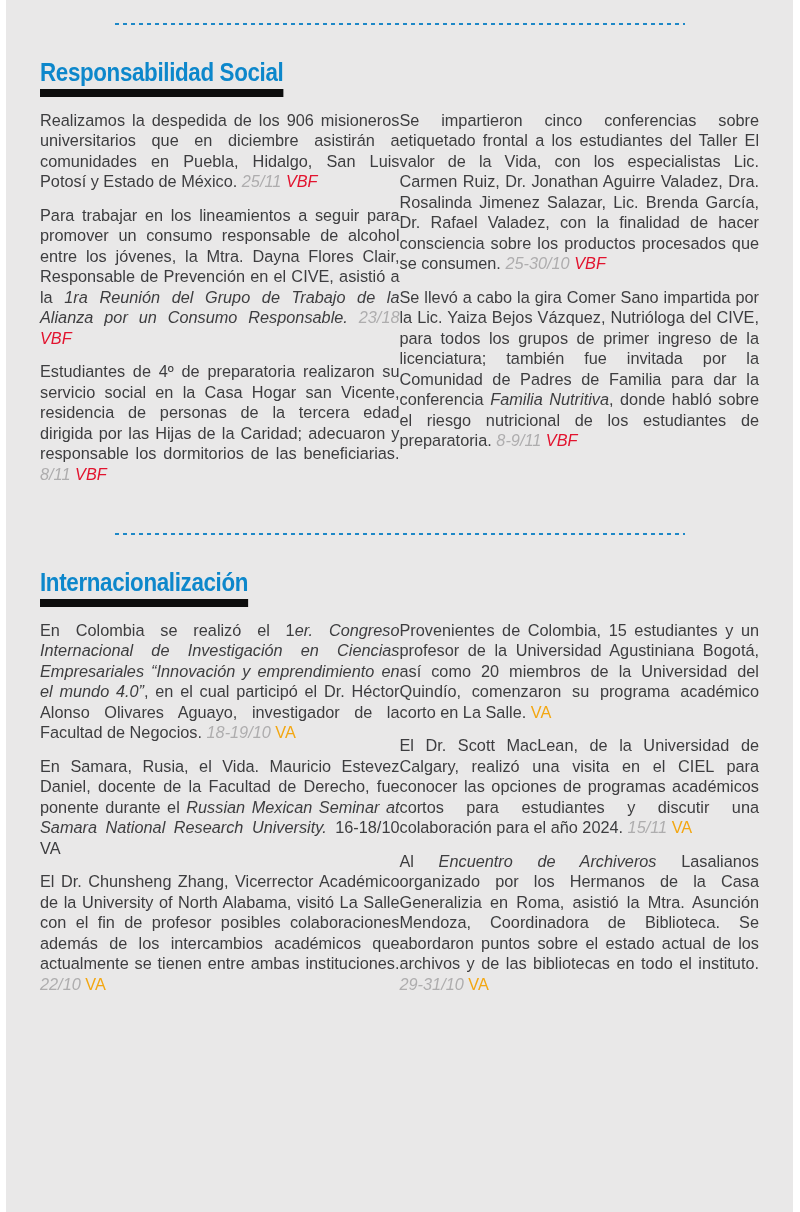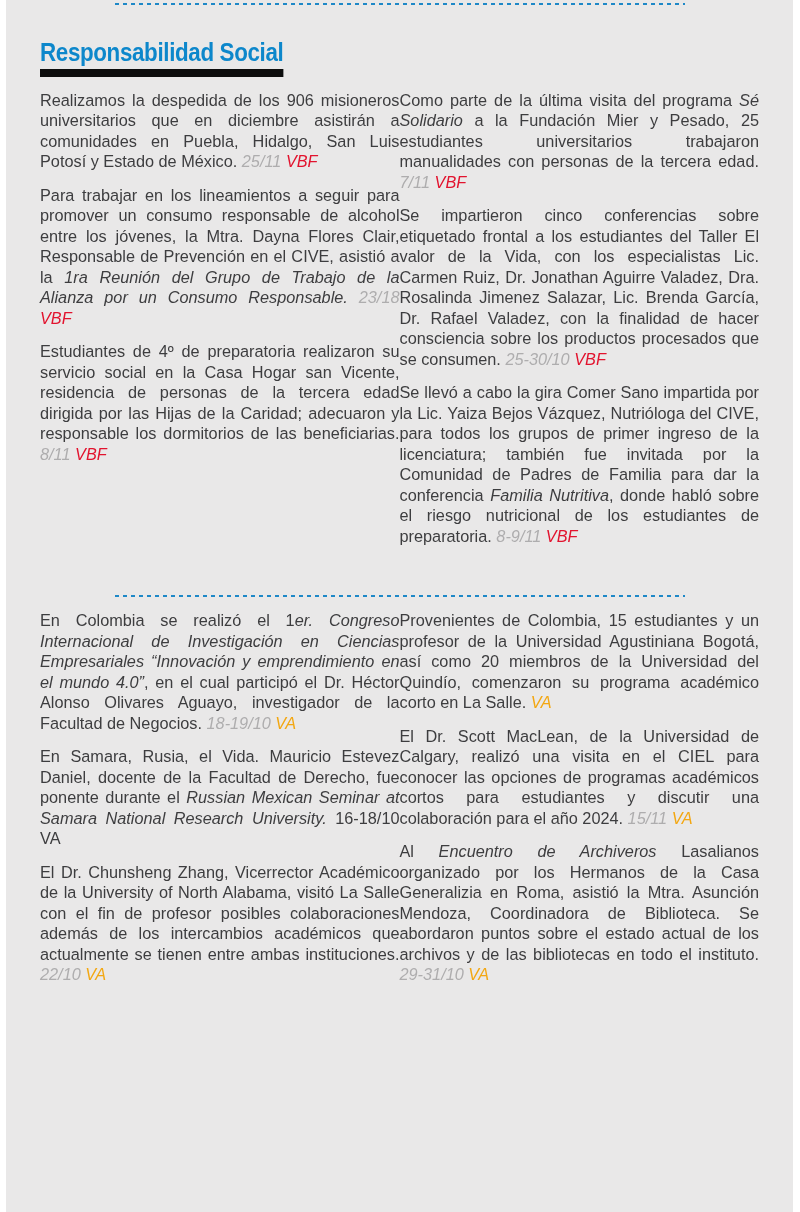--- a/index.html
+++ b/index.html
@@ -17,21 +17,21 @@
     width:800px;height:1212px;
     background:#ffffff;
     font-family:"Liberation Sans", sans-serif;
     overflow:hidden;
     position:relative;
   }
   .page{
     position:absolute;
     left:6px;right:7px;top:0;bottom:0;
     background:var(--bg);
-    padding-top:3px;
+    padding-top:23px;
   }
   .dashed-divider{
     width:570px;
     height:2px;
     margin:0 auto;
     background:repeating-linear-gradient(90deg, #1e88c7 0 4px, transparent 4px 8px);
   }
   .heading-row{
     margin:34px 0 0 34px;
   }
@@ -63,21 +63,21 @@
     font-size:16.3px;
     line-height:20.5px;
     color:var(--ink);
     text-align:justify;
     hyphens:none;
   }
   .run-n{font-style:normal;}
   .run-i{font-style:italic;}
   .run-d{font-style:italic;color:var(--date);}
   .run-r{font-style:italic;color:var(--red);}
-  .run-a{font-style:italic;color:var(--amber);}
+  .run-a{color:var(--amber);}
   .mid-divider{
     margin-top:36px;
   }
 </style>
 </head>
 <body>
 
 <div class="page">
 
   <div class="dashed-divider"></div>
@@ -89,30 +89,35 @@
         <div class="title-bar"></div>
       </div>
     </div>
     <div class="columns">
       <div class="col">
           <p><span class="run-n">Realizamos la despedida de los 906 misioneros universitarios que en diciembre asistirán a comunidades en Puebla, Hidalgo, San Luis Potosí y Estado de México. </span><span class="run-d">25/11 </span><span class="run-r">VBF</span></p>
           <p><span class="run-n">Para trabajar en los lineamientos a seguir para promover un consumo responsable de alcohol entre los jóvenes, la Mtra. Dayna Flores Clair, Responsable de Prevención en el CIVE, asistió a la </span><span class="run-i">1ra Reunión del Grupo de Trabajo de la Alianza por un Consumo Responsable. </span><span class="run-d">23/18 </span><span class="run-r">VBF</span></p>
           <p><span class="run-n">Estudiantes de 4º de preparatoria realizaron su servicio social en la Casa Hogar san Vicente, residencia de personas de la tercera edad dirigida por las Hijas de la Caridad; adecuaron y responsable los dormitorios de las beneficiarias. </span><span class="run-d">8/11 </span><span class="run-r">VBF</span></p>
         </div>
       <div class="col">
-          <p><span class="run-n">Como parte de la última visita del programa </span><span class="run-i">Sé Solidario</span><span class="run-n"> a la Fundación Mier y Pesado, 25 estudiantes universitarios trabajaron manualidades con personas de la tercera edad. </span><span class="run-d">7/11 </span><span class="run-r">VBF</span></p>
           <p><span class="run-n">Se impartieron cinco conferencias sobre etiquetado frontal a los estudiantes del Taller El valor de la Vida, con los especialistas Lic. Carmen Ruiz, Dr. Jonathan Aguirre Valadez, Dra. Rosalinda Jimenez Salazar, Lic. Brenda García, Dr. Rafael Valadez, con la finalidad de hacer consciencia sobre los productos procesados que se consumen. </span><span class="run-d">25-30/10 </span><span class="run-r">VBF</span></p>
           <p><span class="run-n">Se llevó a cabo la gira Comer Sano impartida por la Lic. Yaiza Bejos Vázquez, Nutrióloga del CIVE, para todos los grupos de primer ingreso de la licenciatura; también fue invitada por la Comunidad de Padres de Familia para dar la conferencia </span><span class="run-i">Familia Nutritiva</span><span class="run-n">, donde habló sobre el riesgo nutricional de los estudiantes de preparatoria. </span><span class="run-d">8-9/11 </span><span class="run-r">VBF</span></p>
         </div>
     </div>
   </section>
 
   <div class="dashed-divider mid-divider"></div>
 
   <section>
+    <div class="heading-row">
+      <div class="heading-wrap">
+        <h2>Internacionalización</h2>
+        <div class="title-bar"></div>
+      </div>
+    </div>
     <div class="columns">
       <div class="col">
           <p><span class="run-n">En Colombia se realizó el 1</span><span class="run-i">er. Congreso Internacional de Investigación en Ciencias Empresariales “Innovación y emprendimiento en el mundo 4.0”</span><span class="run-n">, en el cual participó el Dr. Héctor Alonso Olivares Aguayo, investigador de la Facultad de Negocios. </span><span class="run-d">18-19/10 </span><span class="run-a">VA</span></p>
           <p><span class="run-n">En Samara, Rusia, el Vida. Mauricio Estevez Daniel, docente de la Facultad de Derecho, fue ponente durante el </span><span class="run-i">Russian Mexican Seminar at Samara National Research University.</span><span class="run-n"> 16-18/10 VA</span></p>
           <p><span class="run-n">El Dr. Chunsheng Zhang, Vicerrector Académico de la University of North Alabama, visitó La Salle con el fin de profesor posibles colaboraciones además de los intercambios académicos que actualmente se tienen entre ambas instituciones. </span><span class="run-d">22/10 </span><span class="run-a">VA</span></p>
         </div>
       <div class="col">
           <p><span class="run-n">Provenientes de Colombia, 15 estudiantes y un profesor de la Universidad Agustiniana Bogotá, así como 20 miembros de la Universidad del Quindío, comenzaron su programa académico corto en La Salle. </span><span class="run-a">VA</span></p>
           <p><span class="run-n">El Dr. Scott MacLean, de la Universidad de Calgary, realizó una visita en el CIEL para conocer las opciones de programas académicos cortos para estudiantes y discutir una colaboración para el año 2024. </span><span class="run-d">15/11 </span><span class="run-a">VA</span></p>
           <p><span class="run-n">Al </span><span class="run-i">Encuentro de Archiveros</span><span class="run-n"> Lasalianos organizado por los Hermanos de la Casa Generalizia en Roma, asistió la Mtra. Asunción Mendoza, Coordinadora de Biblioteca. Se abordaron puntos sobre el estado actual de los archivos y de las bibliotecas en todo el instituto. </span><span class="run-d">29-31/10 </span><span class="run-a">VA</span></p>

